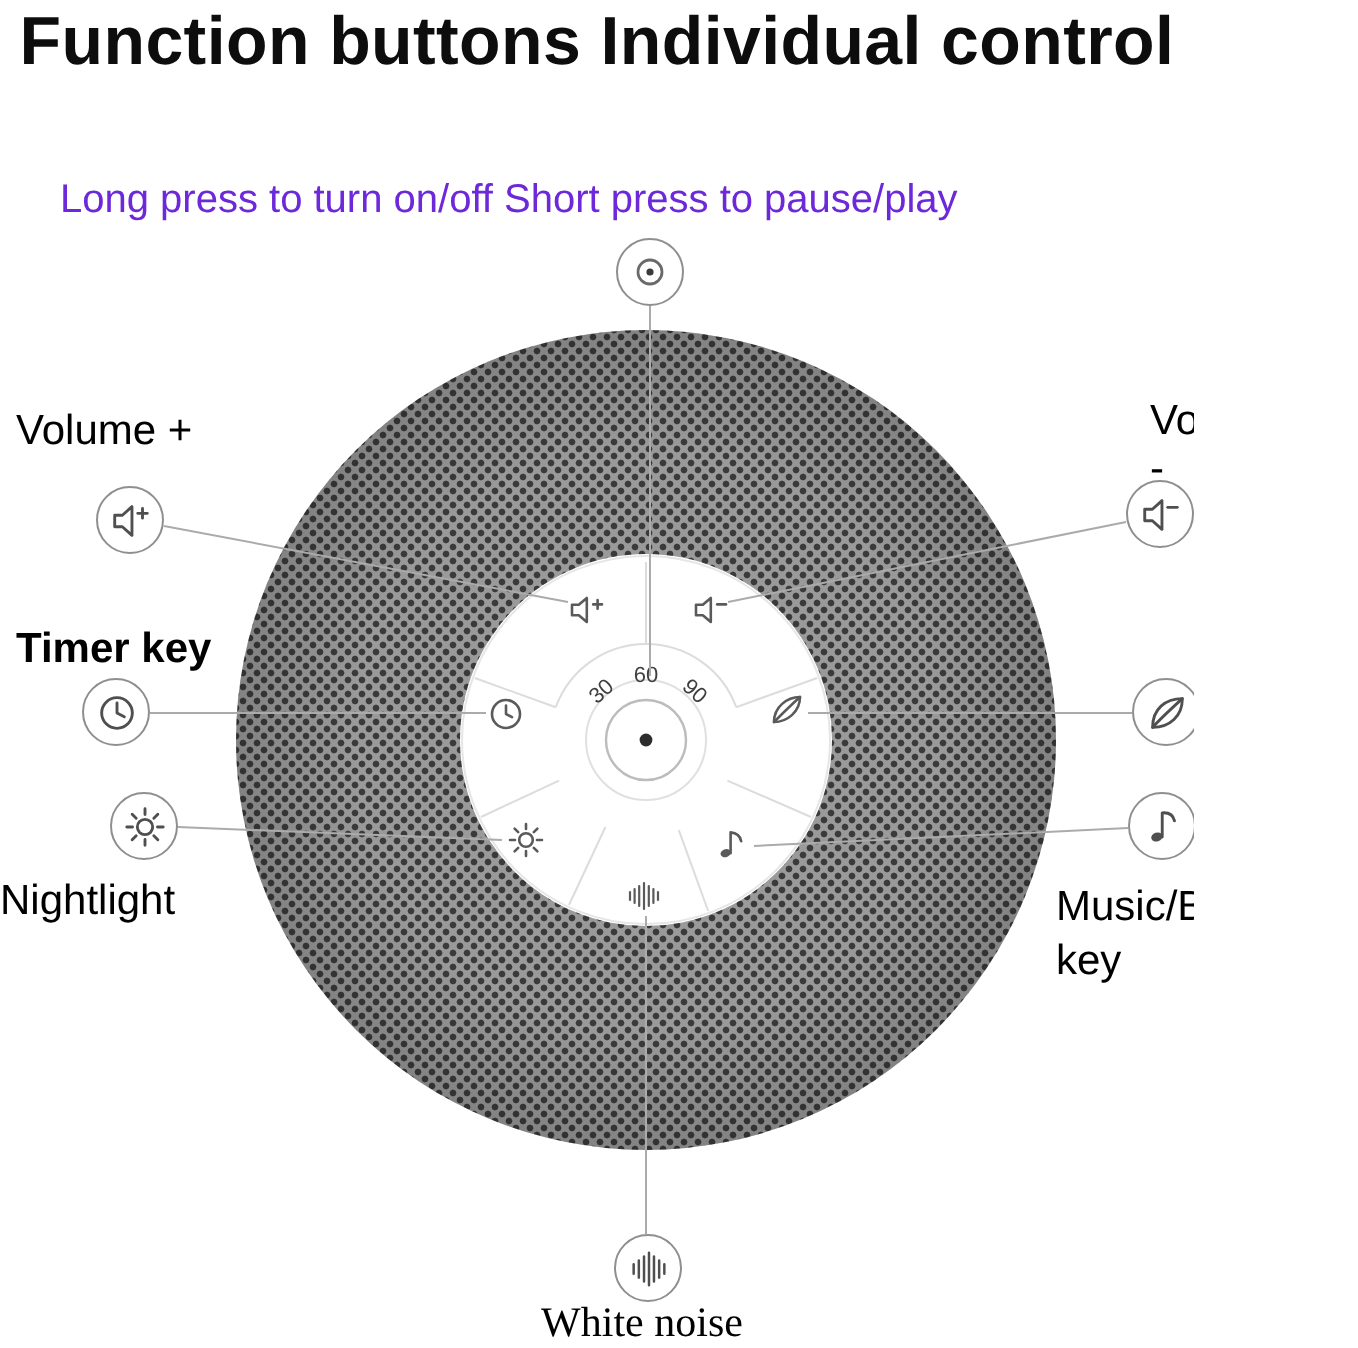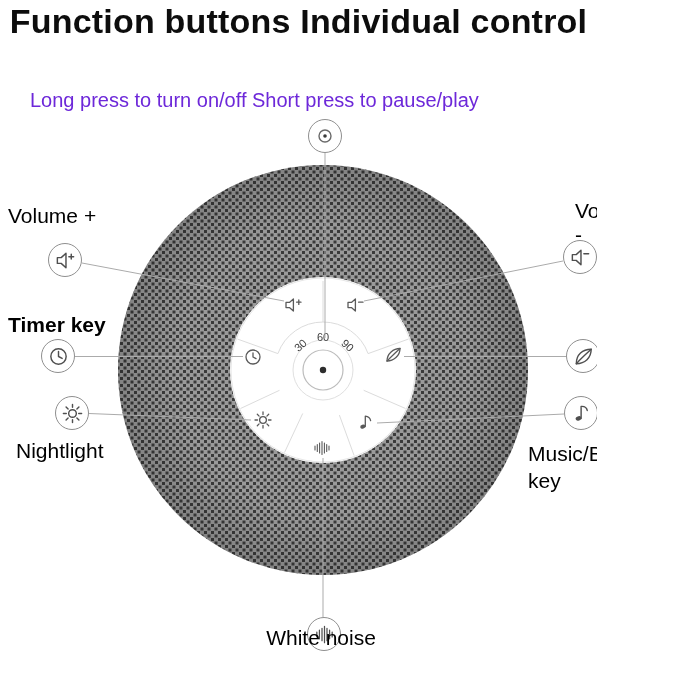--- a/index.html
+++ b/index.html
@@ -161,30 +161,30 @@
       <path d="M4.5 19.5 C9 14.5 14.5 9.5 20 4.5"></path>
     </svg>
   </div>
 
   <div class="c-circle" style="left:55px; top:396px;">
     <svg width="23" height="23" viewBox="0 0 24 24" stroke="#4f4f4f" stroke-width="1.5" fill="none" stroke-linecap="round" stroke-linejoin="round">
       <circle cx="12" cy="12" r="4"></circle>
       <path d="M18.5 12 L21.5 12 M16.6 16.6 L18.7 18.7 M12 18.5 L12 21.5 M7.4 16.6 L5.3 18.7 M5.5 12 L2.5 12 M7.4 7.4 L5.3 5.3 M12 5.5 L12 2.5 M16.6 7.4 L18.7 5.3"></path>
     </svg>
   </div>
-  <div class="callout-label" style="left:16px; top:439px;">Nightlight</div>
+  <div class="callout-label" style="left:0; top:439px;">Nightlight</div>
 
   <div class="c-circle" style="left:564px; top:396px;">
     <svg width="23" height="23" viewBox="0 0 24 24" stroke="#4f4f4f" stroke-width="1.5" fill="none" stroke-linecap="round" stroke-linejoin="round">
       <ellipse cx="8.8" cy="17.2" rx="3" ry="2.3" transform="rotate(-18 8.8 17.2)" fill="#4f4f4f" stroke="none"></ellipse>
       <path d="M11.6 17.2 L11.6 4.6 Q17 4.2 18 8.8"></path>
     </svg>
   </div>
   <div class="callout-label ml" style="left:528px; top:441px;">Music/Bluetooth key</div>
 
   <div class="c-circle" style="left:307px; top:617px;">
     <svg width="23" height="23" viewBox="0 0 24 24" stroke="#4f4f4f" fill="none" stroke-linecap="round">
       <path stroke-width="1.3" d="M4 9.5 L4 14.5 M6.7 7.5 L6.7 16.5 M9.4 5.5 L9.4 18.5 M12 3.5 L12 20.5 M14.6 5.5 L14.6 18.5 M17.3 7.5 L17.3 16.5 M20 9.5 L20 14.5"></path>
     </svg>
   </div>
-  <div class="callout-label wn-label" style="left:246px; top:626px;">White noise</div>
+  <div class="callout-label wn-label" style="left:246px; top:649px;font-family:Liberation Serif, serif;">White noise</div>
 
 </div>
 
 </body></html>

